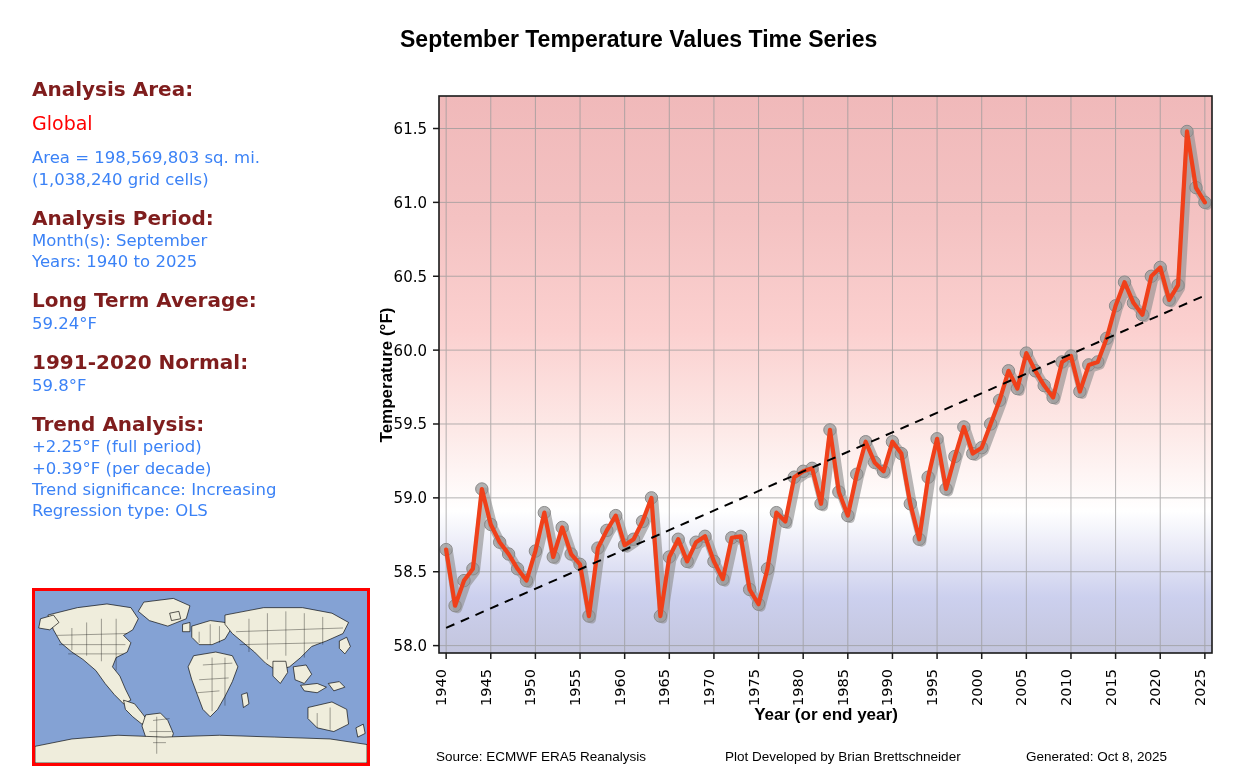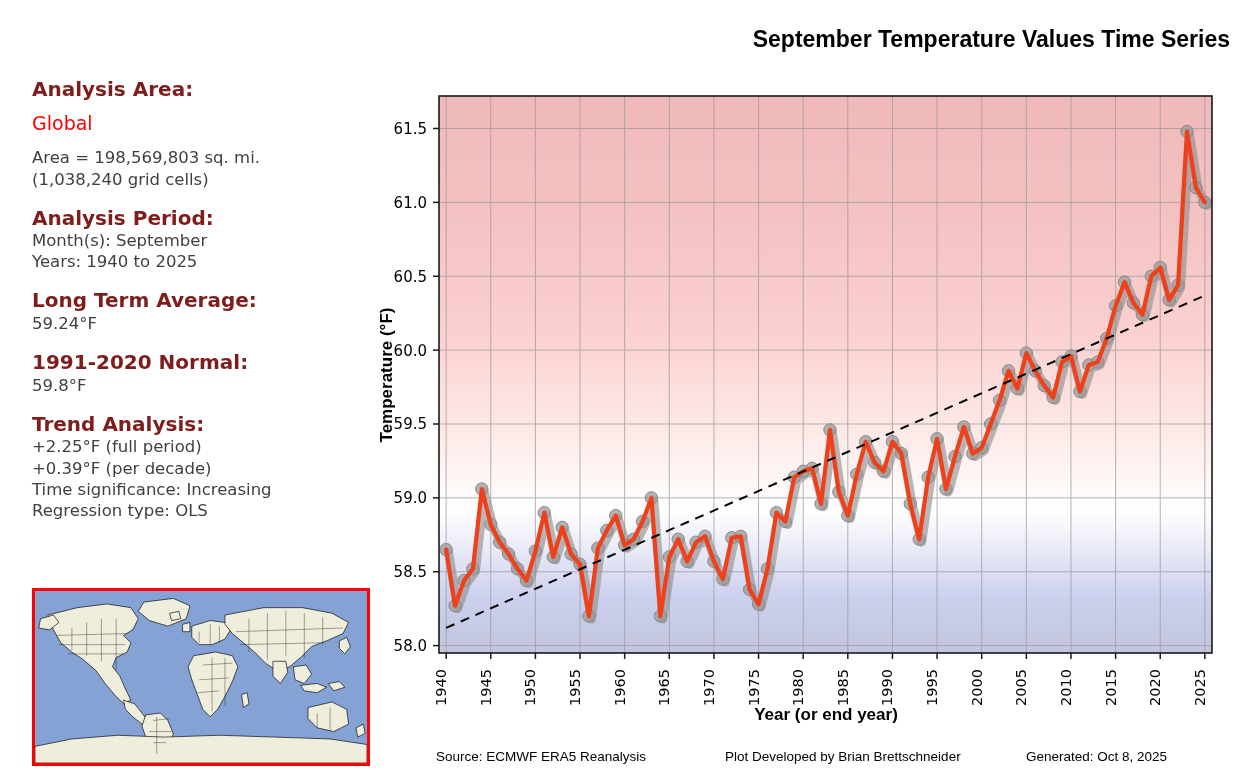--- a/index.html
+++ b/index.html
@@ -10,21 +10,21 @@
     width: 1250px; height: 780px;
     position: relative;
     font-family: "DejaVu Sans", sans-serif;
     overflow: hidden;
   }
 
   
   #chart-title {
     position: absolute;
     left: 400px; top: 26px; width: 830px;
-    text-align: right;
+    text-align: left;
     font-family: "Liberation Sans", sans-serif;
     font-size: 23px;
     font-weight: bold;
     color: #000;
     letter-spacing: 0px;
   }
 
   
   #sidebar {
     position: absolute;
@@ -42,21 +42,21 @@
   .sb-sub-red {
     font-family: "DejaVu Sans", sans-serif;
     font-size: 19px;
     color: #ff0000;
     line-height: 1.2;
     margin-top: 10px;
   }
   .sb-line {
     font-family: "DejaVu Sans", sans-serif;
     font-size: 16.5px;
-    color: #404040;
+    color: #3b82f6;
     line-height: 1.28;
     white-space: nowrap;
   }
   .sb-gap-lg { height: 17px; }
   .sb-gap-md { height: 13px; }
 
   
   #map-inset {
     position: absolute;
     left: 32px; top: 588px;
@@ -116,21 +116,21 @@
   <div class="sb-gap-lg"></div>
   <div class="sb-head">Long Term Average:</div>
   <div class="sb-line">59.24°F</div>
   <div class="sb-gap-lg"></div>
   <div class="sb-head">1991-2020 Normal:</div>
   <div class="sb-line">59.8°F</div>
   <div class="sb-gap-lg"></div>
   <div class="sb-head">Trend Analysis:</div>
   <div class="sb-line">+2.25°F (full period)</div>
   <div class="sb-line">+0.39°F (per decade)</div>
-  <div class="sb-line">Time significance: Increasing</div>
+  <div class="sb-line">Trend significance: Increasing</div>
   <div class="sb-line">Regression type: OLS</div>
 </div>
 
 <div id="map-inset">
   <svg viewBox="0 0 360 186" preserveAspectRatio="none">
     <rect x="0" y="0" width="360" height="186" fill="#84a2d4"></rect>
     <g fill="#efeddc" stroke="#000000" stroke-width="0.7" stroke-linejoin="round">
 
       <path d="M118 12 L150 8 L168 16 L164 30 L144 38 L124 32 L112 22 Z"></path>
 

